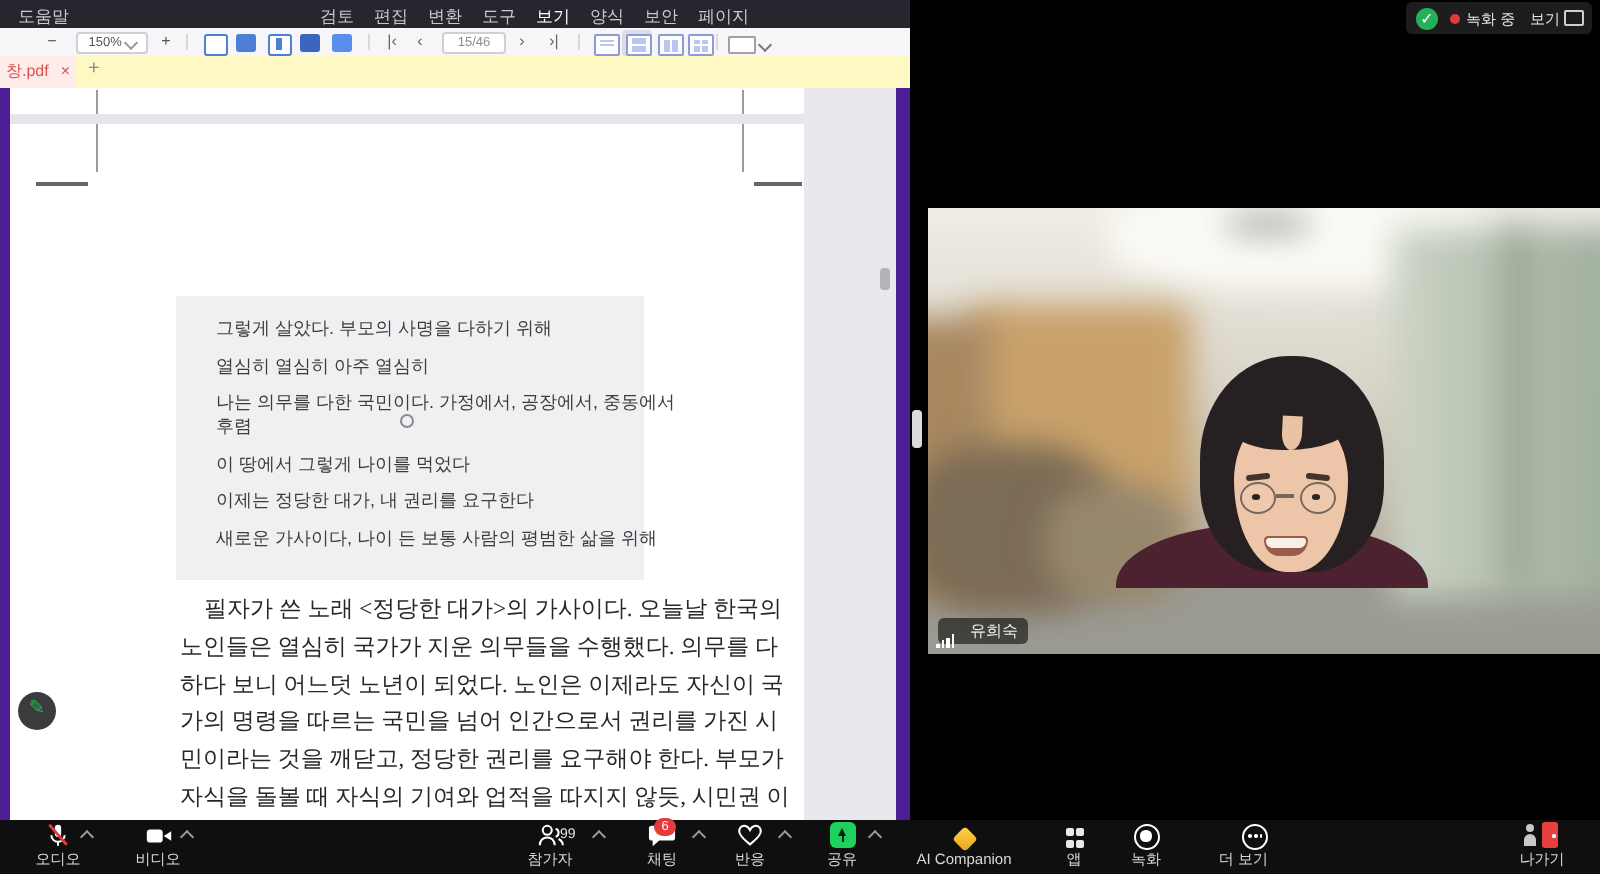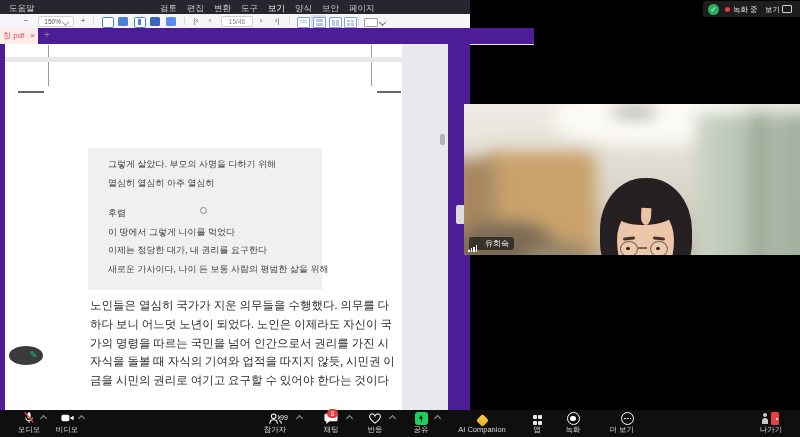--- a/index.html
+++ b/index.html
@@ -1,18 +1,18 @@
 <!DOCTYPE html>
 <html><head>
 <meta charset="utf-8">
 <style>
   html,body{margin:0;padding:0;}
   body{width:800px;height:437px;position:relative;overflow:hidden;background:#000;
        font-family:"Liberation Sans", sans-serif;-webkit-font-smoothing:antialiased;}
-  .abs{position:absolute;padding-left:15px;}
+  .abs{position:absolute;}
 
   
   #pdf-app{left:0;top:0;width:455px;height:410px;background:#000;}
 
   
   #menubar{left:0;top:0;width:455px;height:14px;background:#26262e;color:#c9c9ce;font-size:8.5px;}
   #menubar .help{position:absolute;left:9px;top:3px;}
   #menubar .menus{position:absolute;left:160px;top:3px;display:flex;gap:10px;}
   #menubar .menus span{cursor:default;}
   #menubar .menus span.active{color:#fff;border-bottom:2px solid #e05252;padding-bottom:1px;}
@@ -25,21 +25,21 @@
         font-size:6.5px;color:#555;line-height:9px;text-align:center;}
   .tsep{position:absolute;top:3px;width:1px;height:8px;background:#d8d8dd;}
   .bic{position:absolute;top:2.5px;width:10px;height:9px;border-radius:1.5px;}
   .vic{position:absolute;top:3px;width:11px;height:9px;border:1px solid #8a9bd8;border-radius:1px;background:#fff;}
   .vic i{position:absolute;background:#b9c6ef;}
   .vpill{position:absolute;top:0.5px;width:15px;height:13px;background:#dcdce2;border-radius:2px;}
   .chev{display:inline-block;width:4px;height:4px;border-right:1px solid #888;border-bottom:1px solid #888;
         transform:rotate(45deg);vertical-align:middle;}
 
   
-  #tabbar{left:0;top:28px;width:519px;height:16px;background:#4c1d95;border-bottom:1px solid #e8e8ea;}
+  #tabbar{left:0;top:28px;width:455px;height:16px;background:#fef9c3;border-bottom:1px solid #e8e8ea;}
   #tabbar .tab{position:absolute;left:0;top:0;width:38px;height:16px;background:#fdecea;color:#d9534f;
                font-size:8px;line-height:16px;padding-left:3px;box-sizing:border-box;}
   #tabbar .tab .x{position:absolute;right:3px;top:0;}
   #tabbar .newtab{position:absolute;left:44px;top:1px;color:#888;font-size:10px;}
 
   
   #docarea{left:0;top:44px;width:455px;height:366px;background:#4c1d95;}
   #page{position:absolute;left:5px;top:0;width:397px;height:366px;background:#fff;overflow:hidden;}
   #docmargin{position:absolute;left:402px;top:0;width:46px;height:366px;background:#e9e9ed;}
   #doc-scroll-thumb{position:absolute;left:38px;top:90px;width:5px;height:11px;background:#b3b3b8;border-radius:2px;}
@@ -70,21 +70,21 @@
   
   #status-pill{left:703px;top:1px;width:93px;height:16px;background:#1d1d1f;border-radius:3px;}
   #status-check{position:absolute;left:5px;top:2.5px;width:11px;height:11px;border-radius:50%;background:#27b05a;
                 color:#fff;font-size:8px;line-height:11px;text-align:center;}
   #rec-dot{position:absolute;left:22px;top:6px;width:5px;height:5px;border-radius:50%;background:#e33b3b;}
   #rec-label{position:absolute;left:30px;top:4px;font-size:7.5px;color:#e6e6e6;}
   #view-btn{position:absolute;left:62px;top:4px;font-size:7.5px;color:#e6e6e6;}
   #view-ic{position:absolute;left:79px;top:4px;width:8px;height:6px;border:1px solid #cfcfcf;border-radius:1px;}
 
   
-  #video-tile{left:464px;top:104px;width:336px;height:151px;background:#9b9b93;overflow:hidden;}
+  #video-tile{left:464px;top:104px;width:336px;height:223px;background:#9b9b93;overflow:hidden;}
   #video-tile .blob{position:absolute;filter:blur(8px);}
   .vbase{left:0;top:0;width:336px;height:189px;background:linear-gradient(180deg,#efede6 0%,#d9d4c8 48%,#b0a492 100%);filter:none !important;}
   .vceil{left:90px;top:-12px;width:190px;height:52px;background:#fbfaf5;border-radius:40%;}
   .vtan{left:20px;top:48px;width:112px;height:110px;background:#c9a26b;border-radius:10px;}
   .vtan2{left:-14px;top:55px;width:46px;height:140px;background:#a8875f;}
   .vgreen{left:232px;top:10px;width:116px;height:185px;background:linear-gradient(90deg,#ccd4c6,#9cab9a);}
   .vmull{left:292px;top:10px;width:5px;height:180px;background:#75856f;}
   .vdark1{left:-10px;top:118px;width:104px;height:85px;background:#7c6b55;border-radius:40%;}
   .vdark2{left:58px;top:138px;width:72px;height:60px;background:#97876d;border-radius:40%;}
   .vfix{left:150px;top:4px;width:40px;height:8px;background:#8e8e86;border-radius:3px;}
@@ -223,34 +223,37 @@
       <div id="pagegap"></div>
       <span class="tline" style="left:43px;top:18px;width:1px;height:24px;"></span>
       <span class="tline" style="left:366px;top:18px;width:1px;height:24px;"></span>
       <span class="tline dark" style="left:13px;top:47px;width:26px;height:1.5px;"></span>
       <span class="tline dark" style="left:372px;top:47px;width:24px;height:1.5px;"></span>
 
       <div id="poembox">
         <div id="stanza1">
           <div class="poem-line">그렇게 살았다. 부모의 사명을 다하기 위해</div>
           <div class="poem-line">열심히 열심히 아주 열심히</div>
+          <div class="poem-line">나는 의무를 다한 국민이다. 가정에서, 공장에서, 중동에서</div>
         </div>
         <span id="poem-circle"></span>
         <div id="stanza2">
           <div class="poem-line">후렴</div>
           <div class="poem-line">이 땅에서 그렇게 나이를 먹었다</div>
           <div class="poem-line">이제는 정당한 대가, 내 권리를 요구한다</div>
           <div class="poem-line">새로운 가사이다, 나이 든 보통 사람의 평범한 삶을 위해</div>
         </div>
       </div>
 
       <div id="paragraph">
+        <div class="para-line indent">필자가 쓴 노래 &lt;정당한 대가&gt;의 가사이다. 오늘날 한국의</div>
         <div class="para-line">노인들은 열심히 국가가 지운 의무들을 수행했다. 의무를 다</div>
         <div class="para-line">하다 보니 어느덧 노년이 되었다. 노인은 이제라도 자신이 국</div>
         <div class="para-line">가의 명령을 따르는 국민을 넘어 인간으로서 권리를 가진 시</div>
+        <div class="para-line">민이라는 것을 깨닫고, 정당한 권리를 요구해야 한다. 부모가</div>
         <div class="para-line">자식을 돌볼 때 자식의 기여와 업적을 따지지 않듯, 시민권 이</div>
         <div class="para-line">금을 시민의 권리로 여기고 요구할 수 있어야 한다는 것이다</div>
       </div>
     </div>
     <div id="docmargin">
       <span id="doc-scroll-thumb"></span>
     </div>
   </div>
 
   <div id="pen-fab" class="abs">✎</div>
@@ -312,21 +315,21 @@
         <rect x="6.2" y="1.5" width="3.6" height="7" rx="1.8" fill="#fff"></rect>
         <path d="M4.2 7.5a3.8 3.8 0 0 0 7.6 0" stroke="#fff" stroke-width="1.1" fill="none"></path>
         <line x1="8" y1="11.5" x2="8" y2="13.5" stroke="#fff" stroke-width="1.1"></line>
         <line x1="3" y1="1.5" x2="13" y2="13" stroke="#e33b3b" stroke-width="1.6"></line>
       </svg>
       <span class="upchev" style="right:6px;"></span>
     </div>
     <div class="lb">오디오</div>
   </div>
 
-  <div class="zbtn" style="left:44px;width:46px;">
+  <div class="zbtn" style="left:56px;width:46px;">
     <div class="ic">
       <svg width="15" height="14" viewBox="0 0 16 14">
         <rect x="1.5" y="3.5" width="8.5" height="7" rx="1.8" fill="#fff"></rect>
         <path d="M10.5 7 L14.5 4.5 L14.5 9.5 Z" fill="#fff"></path>
       </svg>
       <span class="upchev" style="right:6px;"></span>
     </div>
     <div class="lb">비디오</div>
   </div>
 

